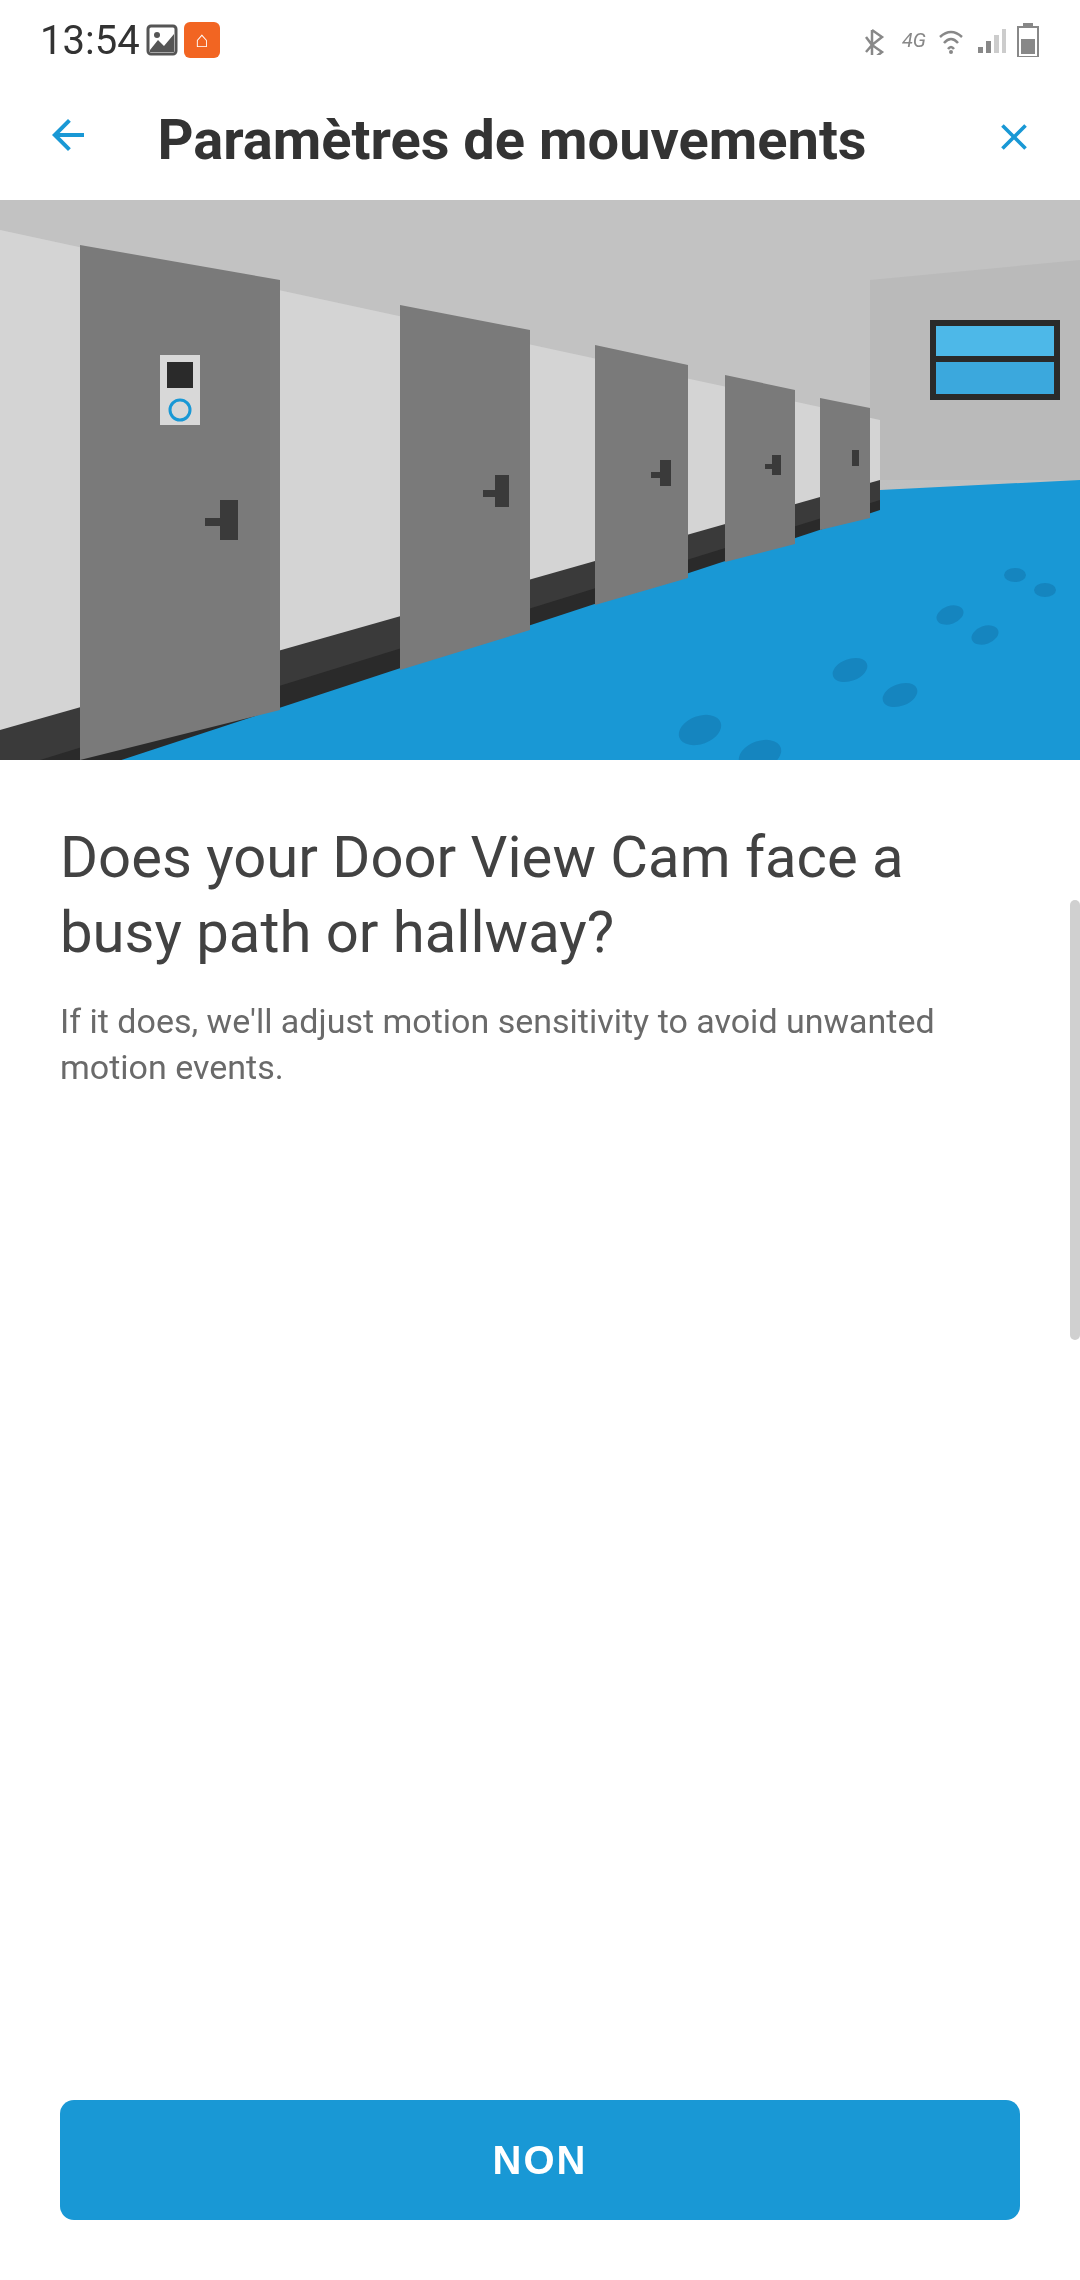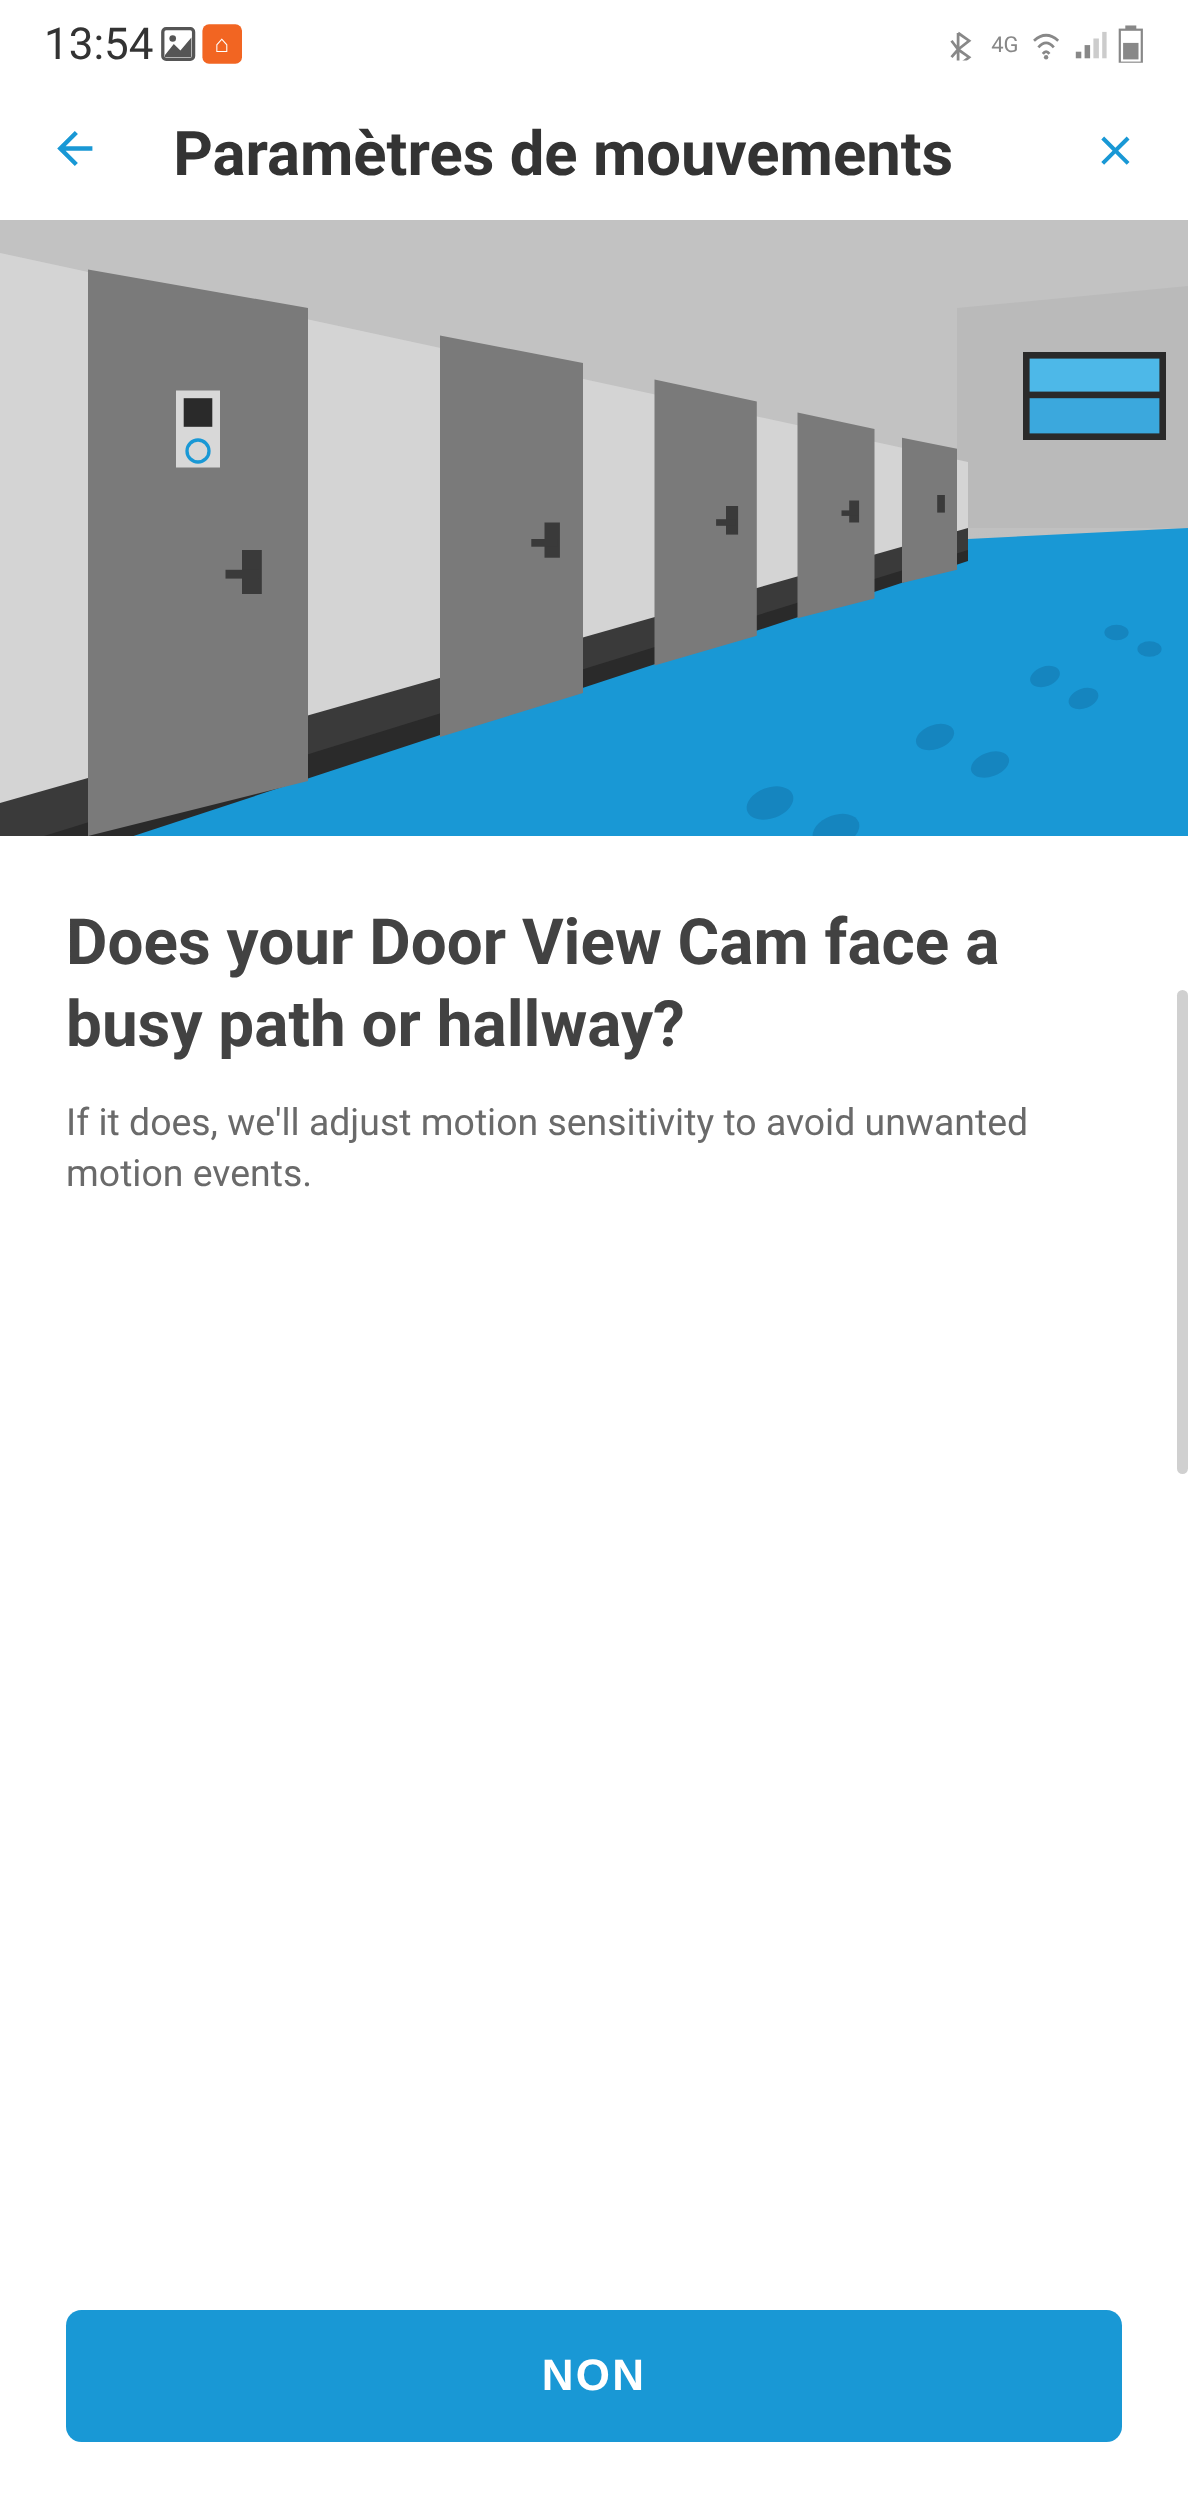--- a/index.html
+++ b/index.html
@@ -73,21 +73,21 @@
       height: 560px;
       background: linear-gradient(180deg, #c8c8c8 0%, #b8b8b8 100%);
       position: relative;
       overflow: hidden;
     }
     .content {
       padding: 60px 60px 0 60px;
     }
     .question {
       font-size: 58px;
-      font-weight: 700;
+      font-weight: 400;
       color: #424242;
       line-height: 1.3;
       margin-bottom: 28px;
     }
     .description {
       font-size: 34px;
       color: #6a6a6a;
       line-height: 1.35;
     }
     .buttons {
@@ -129,21 +129,21 @@
       <rect x="4" y="4" width="28" height="28" fill="none" stroke="#555" stroke-width="3" rx="3"></rect>
       <circle cx="13" cy="13" r="3" fill="#555"></circle>
       <path d="M6 28 L14 18 L20 24 L30 12 L30 30 L6 30 Z" fill="#555"></path>
     </svg>
     <div class="status-icon-box" style="background:#f26522;display:flex;align-items:center;justify-content:center;color:#fff;font-size:22px;">⌂</div>
   </div>
   <div class="status-right">
     <svg width="30" height="30">
         <path d="M10 5 L20 12 L10 20 L10 5 M10 20 L20 27 L10 35 L10 20 M4 12 L10 20 M4 27 L10 20" stroke="#888" stroke-width="2.5" fill="none"></path>
       </svg>
-    <span style="font-size:20px;color:#888;">4G</span>
+    <span style="font-size:20px;color:#888;font-style:italic;">4G</span>
     <svg width="30" height="30">
         <path d="M4 12 Q15 2 26 12 M8 18 Q15 10 22 18 M12 24 Q15 20 18 24" stroke="#888" stroke-width="2.5" fill="none"></path>
         <circle cx="15" cy="27" r="2" fill="#888"></circle>
       </svg>
     <svg width="30" height="30">
         <rect x="2" y="22" width="5" height="6" fill="#888"></rect>
         <rect x="10" y="16" width="5" height="12" fill="#888"></rect>
         <rect x="18" y="10" width="5" height="18" fill="#ccc"></rect>
         <rect x="26" y="4" width="5" height="24" fill="#ccc"></rect>
       </svg>

